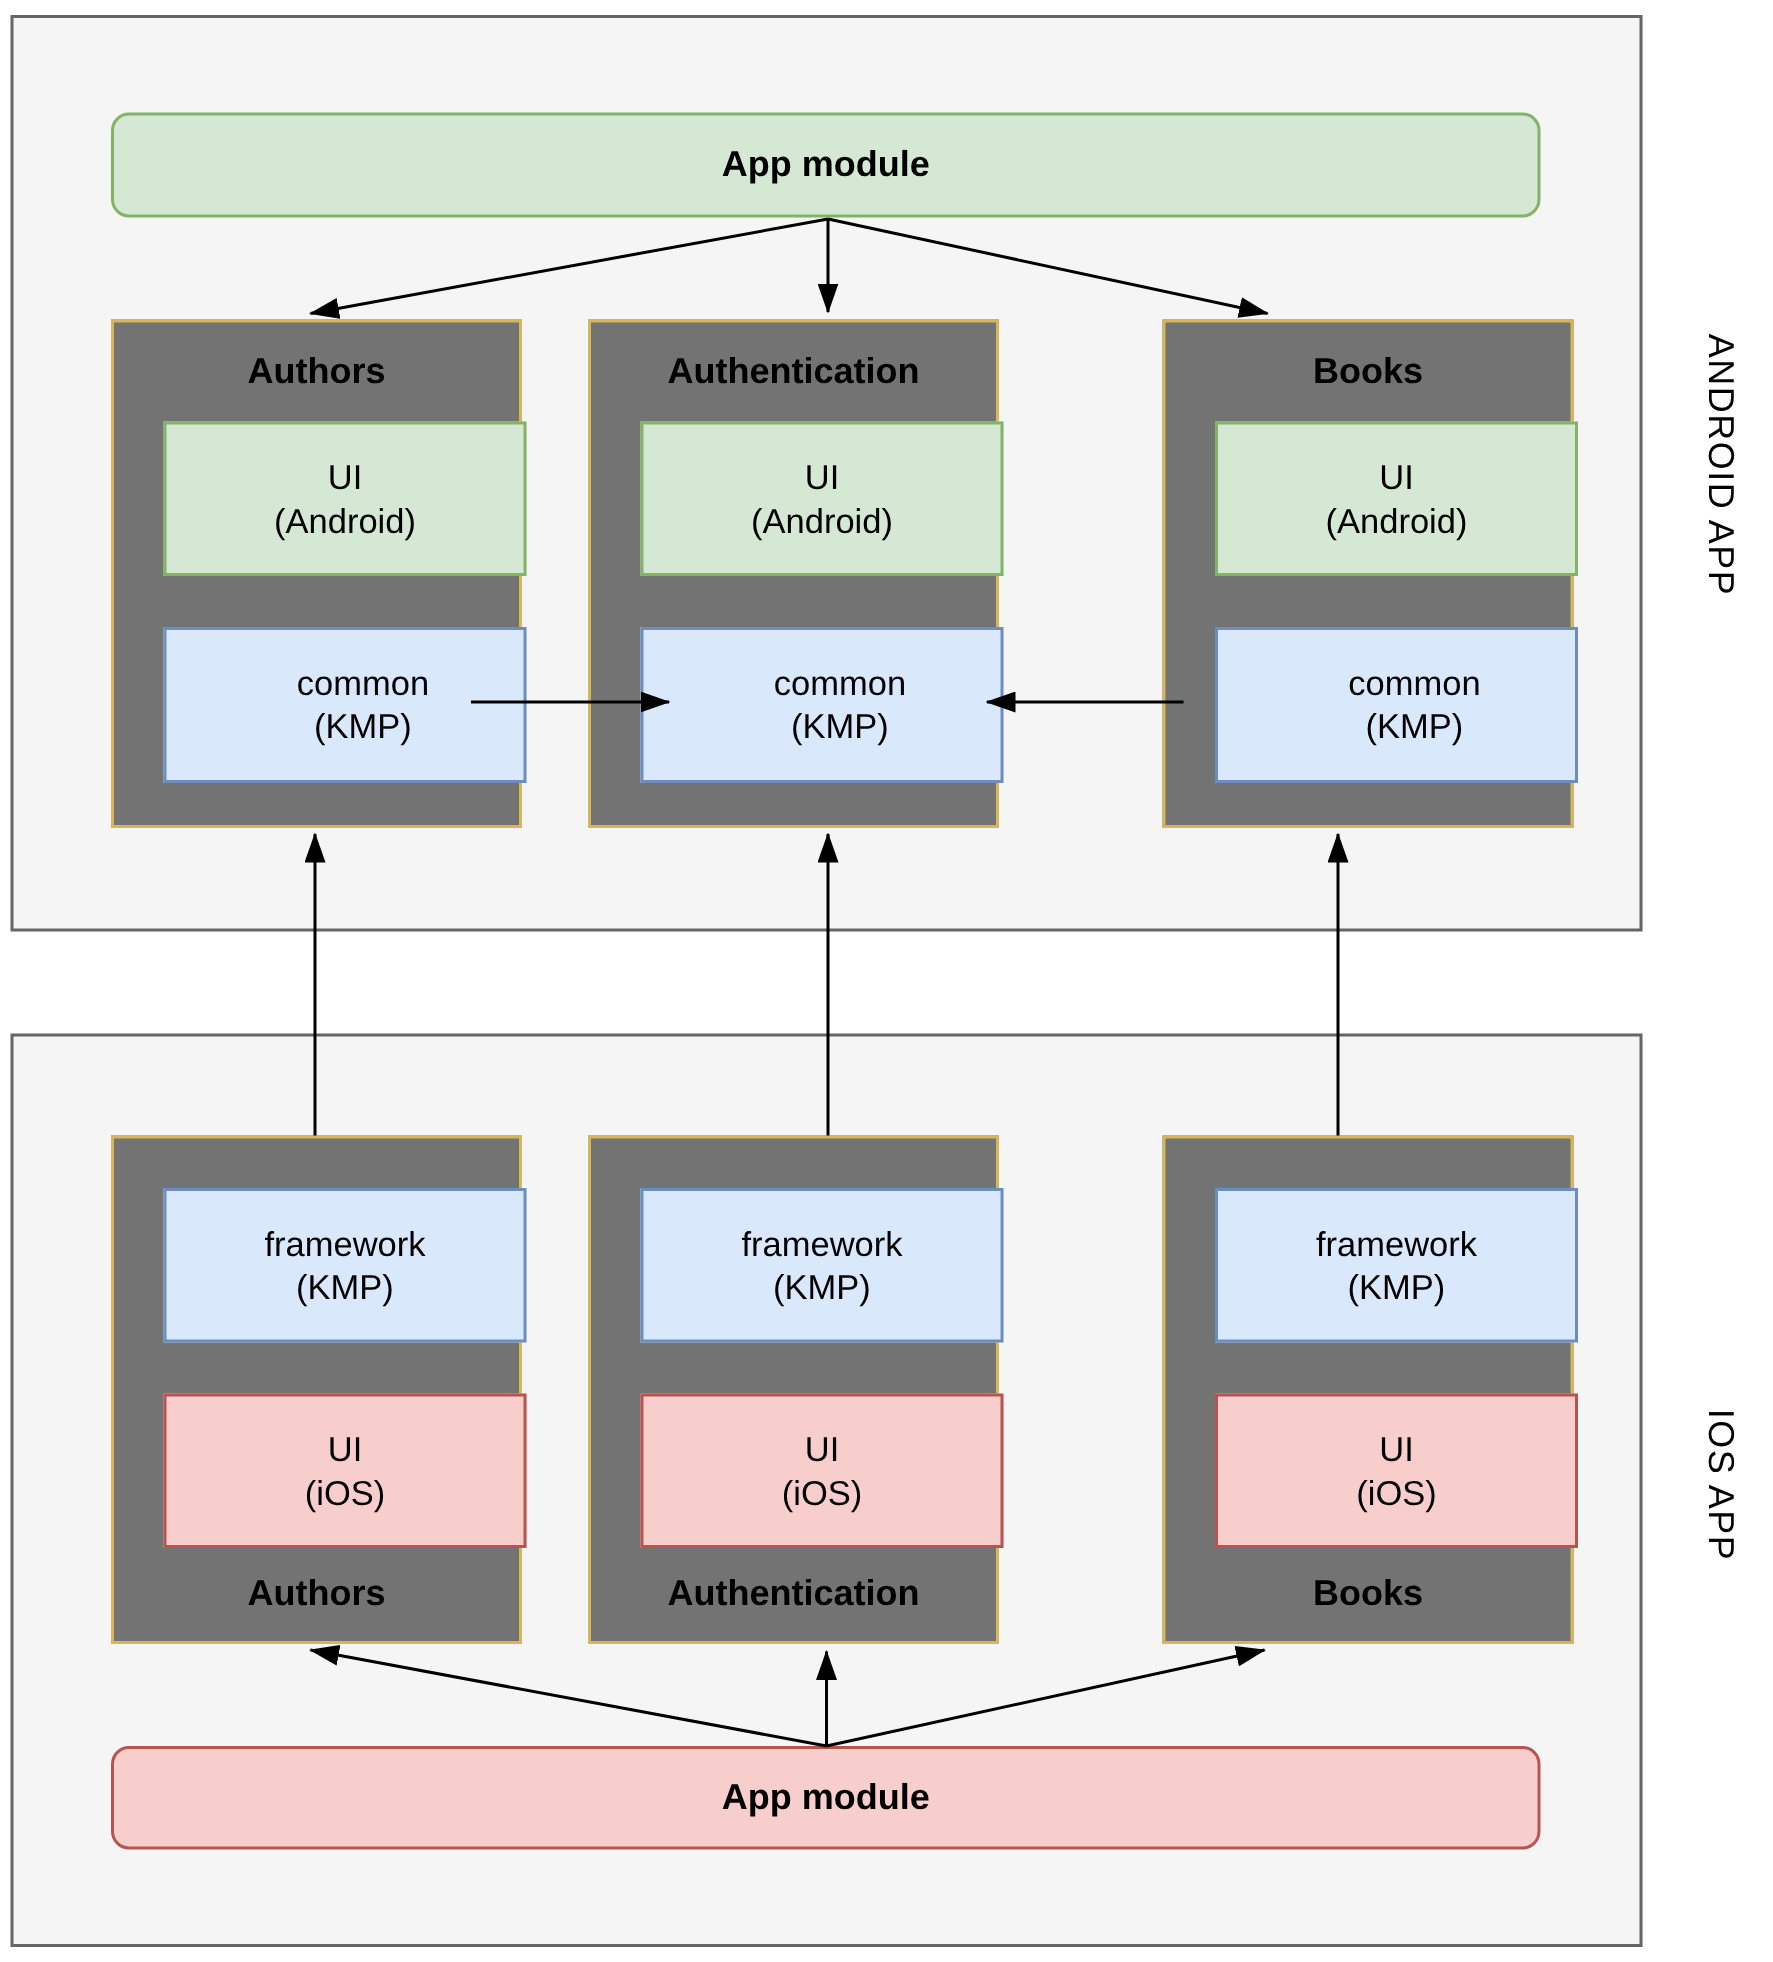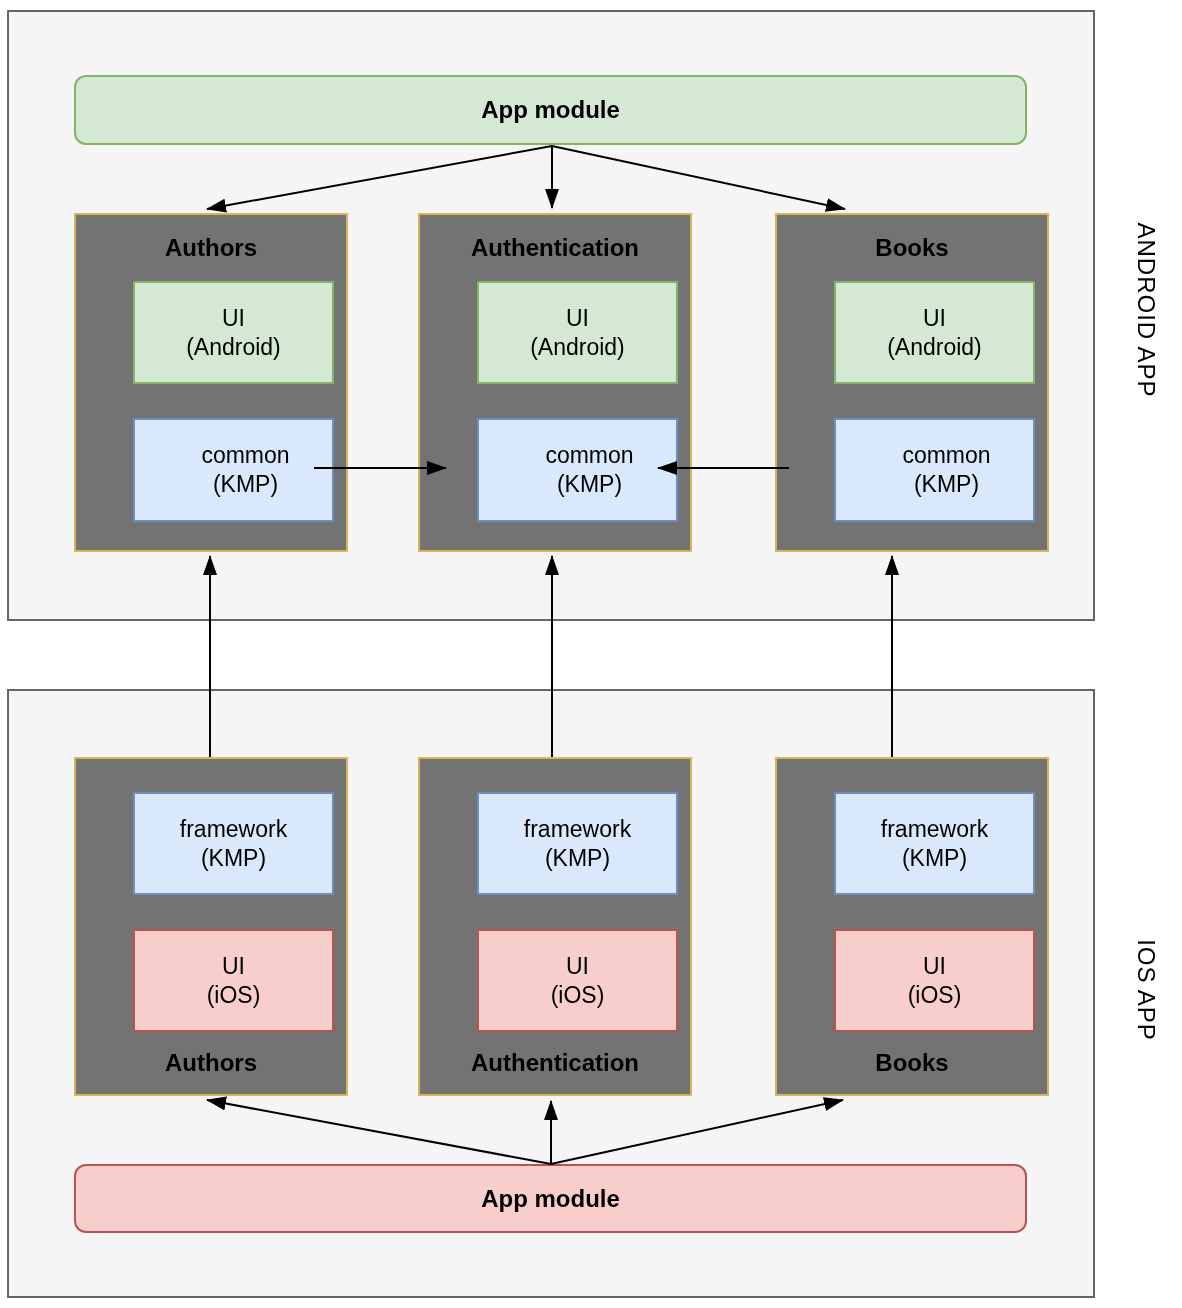--- a/index.html
+++ b/index.html
@@ -11,28 +11,28 @@
   .container.ios{left:7px;top:689px;width:1088px;height:609px;}
 
   .bar{position:absolute;left:74px;width:953px;box-sizing:border-box;display:flex;align-items:center;justify-content:center;font-weight:bold;font-size:24px;border-radius:12px;}
   .bar.green{top:75px;height:70px;background:#d5e8d4;border:2px solid #82b366;}
   .bar.red{top:1164px;height:69px;background:#f8cecc;border:2px solid #b85450;}
 
   .card{position:absolute;width:274px;height:339px;background:#737373;border:2px solid #d6b656;box-sizing:border-box;}
   .card.r1{top:213px;}
   .card.r2{top:757px;}
   .card.c1{left:74px;}
-  .card.c2{left:418px;}
+  .card.c2{left:392px;}
   .card.c3{left:775px;}
 
   .card-title{position:absolute;left:0;right:0;text-align:center;font-weight:bold;font-size:24px;line-height:30px;}
   .card.r1 .card-title{top:18px;}
   .card.r2 .card-title{top:289px;}
 
-  .inner{position:absolute;left:33px;width:201px;height:103px;box-sizing:border-box;display:flex;align-items:center;justify-content:center;text-align:center;font-size:23px;line-height:29px;white-space:pre-line;margin-left:24px;}
+  .inner{position:absolute;left:33px;width:242px;height:103px;box-sizing:border-box;display:flex;align-items:center;justify-content:center;text-align:center;font-size:23px;line-height:29px;white-space:pre-line;}
   .inner.green{background:#d5e8d4;border:2px solid #82b366;}
   .inner.blue{background:#dae8fc;border:2px solid #6c8ebf;}
   .inner.redbox{background:#f8cecc;border:2px solid #b85450;}
   .card.r1 .inner.pos-a{top:66px;}
   .card.r1 .inner.pos-b{top:203px;height:104px;padding-left:24px;}
   .card.r2 .inner.pos-a{top:33px;}
   .card.r2 .inner.pos-b{top:170px;}
 
   .side-label{position:absolute;font-size:24px;letter-spacing:1px;white-space:nowrap;transform:translate(-50%,-50%) rotate(90deg);}
   .side-label.android{left:1146px;top:310px;}

